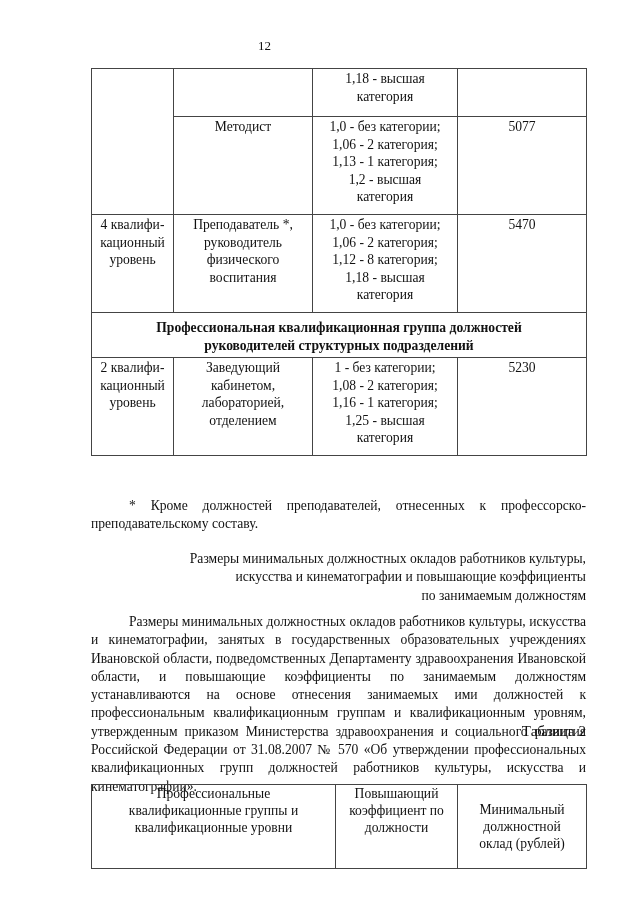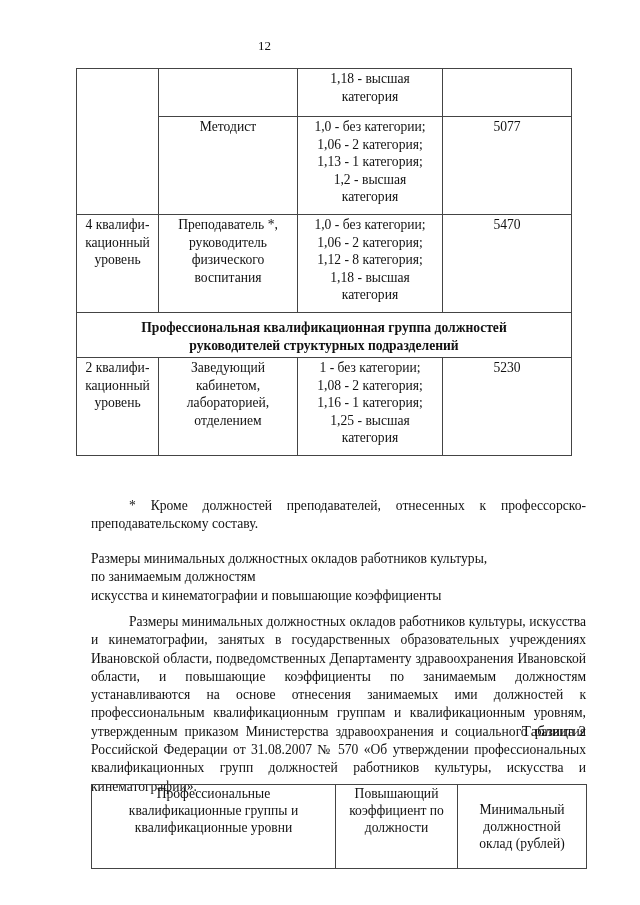--- a/index.html
+++ b/index.html
@@ -1,25 +1,25 @@
 <!DOCTYPE html>
 <html><head>
 <meta charset="utf-8">
 <style>
   html, body { margin:0; padding:0; background:#fff; }
   body { width:640px; height:905px; position:relative; overflow:hidden;
          font-family:"Liberation Serif", serif; color:#111; font-size:13.6px; }
   .page-num { position:absolute; top:38px; left:0; width:529px; text-align:center; font-size:13px; }
   table { border-collapse:collapse; position:absolute; table-layout:fixed; }
   td { border:1.2px solid #444; vertical-align:top; text-align:center; line-height:17.5px; padding:1px 3px 2px 3px; }
-  #t1 { left:76px; top:68px; width:495px;padding-left:41px; }
+  #t1 { left:91px; top:68px; width:495px;padding-left:41px; }
   .bold { font-weight:bold; }
   .para { position:absolute; left:91px; width:495px; line-height:18.3px; text-align:justify;margin-top:40px; }
   #footnote { top:457px; }
-  #heading { top:510px; text-align:left; }
+  #heading { top:510px; text-align:right; }
   #body { top:573px; }
   #tab-label { position:absolute; top:723px; right:54px; font-size:15px; }
   #t2 { left:91px; top:784px; width:495px; }
   #t2 td { padding:0 3px; line-height:17px; }
   .indent { text-indent:38px; }
 </style>
 </head>
 <body>
 
 <div class="page-num">12</div>
@@ -79,22 +79,22 @@
     </td>
     <td>5230</td>
   </tr>
 </tbody>
   </table>
 
 <div id="footnote" class="para indent">* Кроме должностей преподавателей, отнесенных к профессорско-преподавательскому составу.</div>
 
 <div id="heading" class="para">
   <div>Размеры минимальных должностных окладов работников культуры,</div>
+  <div>искусства и кинематографии и повышающие коэффициенты</div>
   <div>по занимаемым должностям</div>
-  <div>искусства и кинематографии и повышающие коэффициенты</div>
 </div>
 
 <div id="body" class="para indent">Размеры минимальных должностных окладов работников культуры, искусства и кинематографии, занятых в государственных образовательных учреждениях Ивановской области, подведомственных Департаменту здравоохранения Ивановской области, и повышающие коэффициенты по занимаемым должностям устанавливаются на основе отнесения занимаемых ими должностей к профессиональным квалификационным группам и квалификационным уровням, утвержденным приказом Министерства здравоохранения и социального развития Российской Федерации от 31.08.2007 № 570 «Об утверждении профессиональных квалификационных групп должностей работников культуры, искусства и кинематографии».</div>
 
 <div id="tab-label">Таблица 2</div>
 
 <table id="t2">
   <colgroup>
       <col style="width:244px">
       <col style="width:122px">

